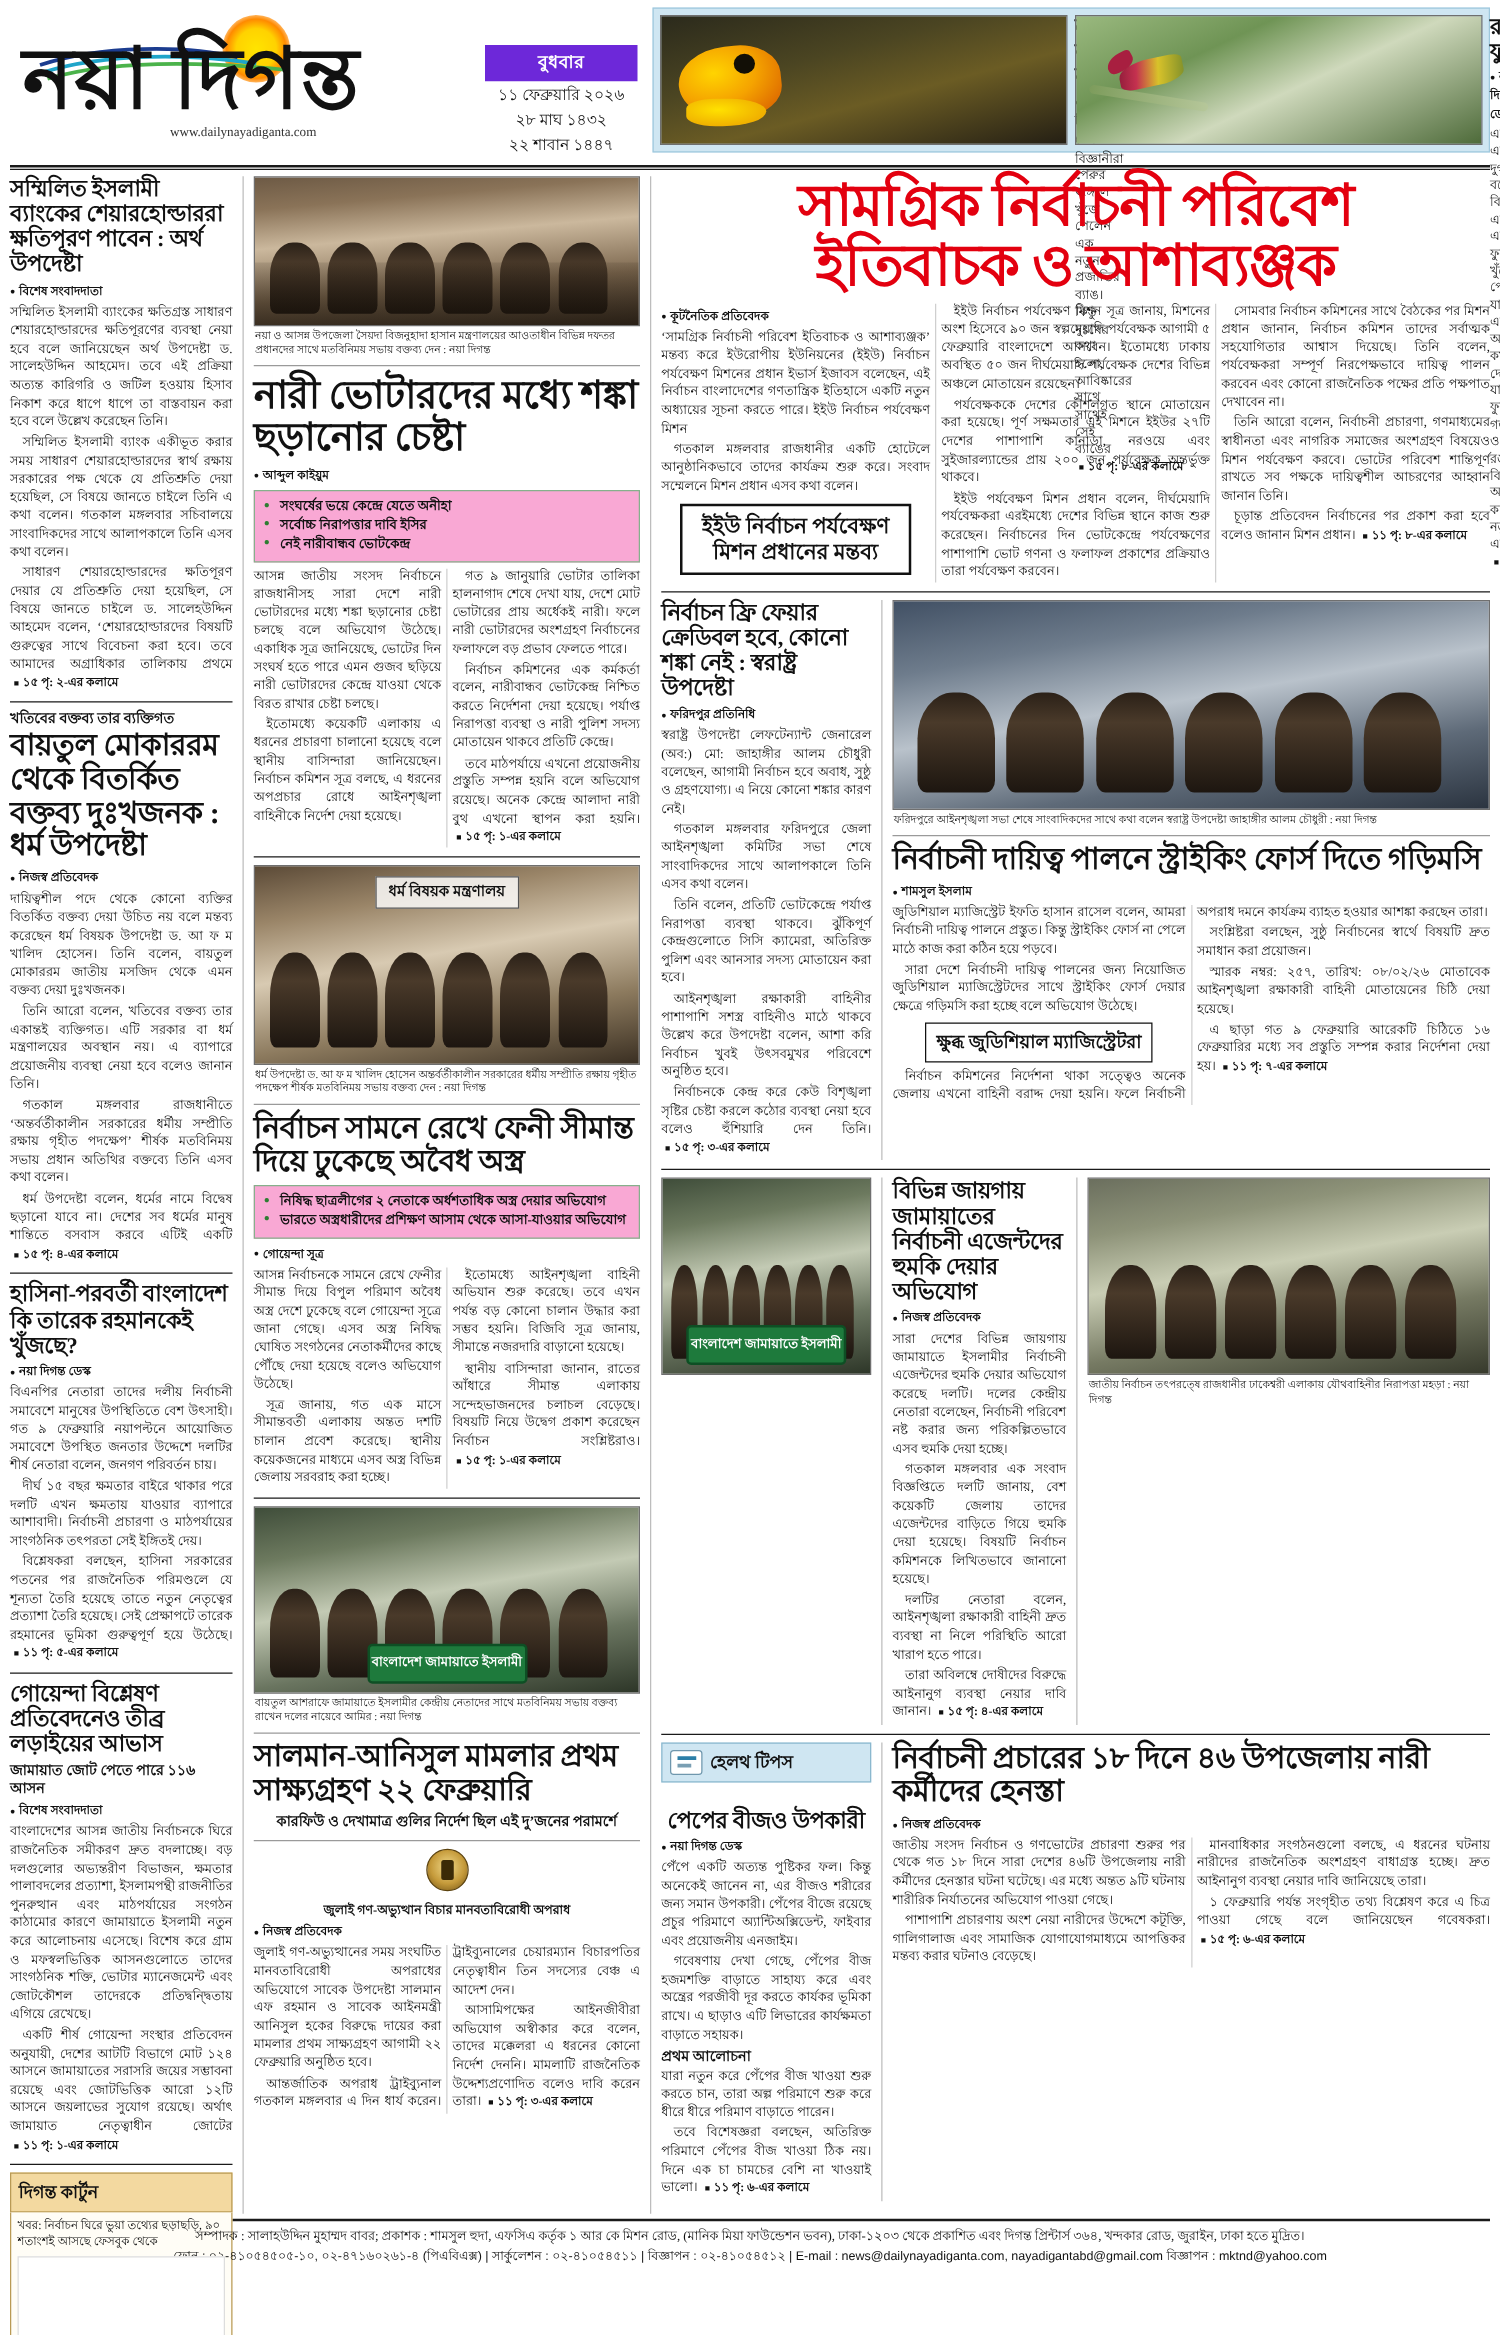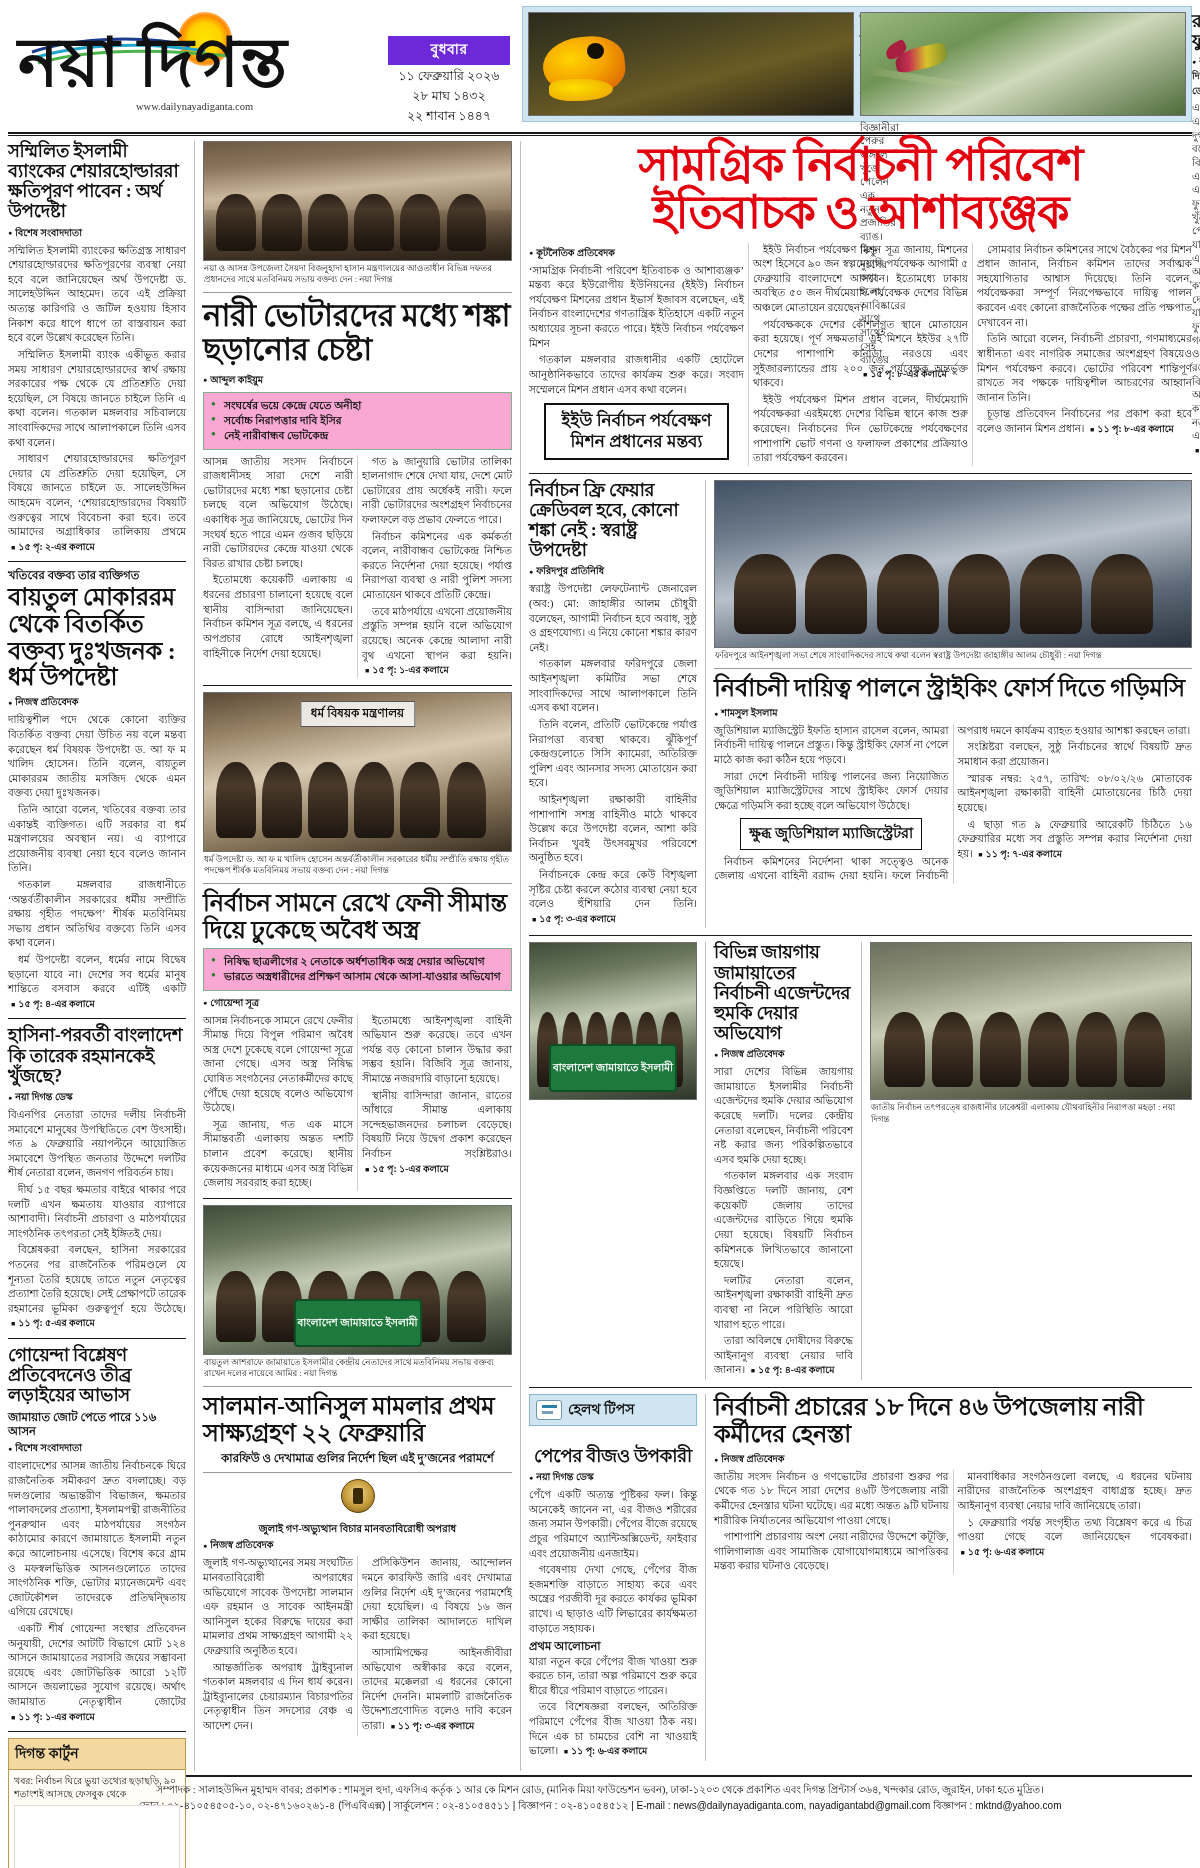--- a/index.html
+++ b/index.html
@@ -130,21 +130,21 @@
 
   .emblem { width:34px; height:40px; margin:0 auto 3px; position:relative; }
   .emblem-in { width:34px; height:34px; border-radius:50%;
      background:radial-gradient(circle at 50% 42%, #f0d98a 0%, #c59a3a 55%, #6d4f13 100%);
      border:1px solid #5c430f; }
   .emblem-in::after{content:"";position:absolute;left:12px;top:9px;width:10px;height:16px;
      background:#3b2a07;border-radius:2px;}
   .court-note { font-size:10px; font-weight:bold; text-align:center; line-height:1.3; }
 
   .jamaat-logo { position:absolute; left:50%; transform:translateX(-50%); bottom:7px;
-    width:128px; height:48px; background:#1e7a3c; border:2px solid #0e4f24; border-radius:4px;
+    width:128px; height:32px; background:#1e7a3c; border:2px solid #0e4f24; border-radius:4px;
     color:#fff; font-size:10.5px; font-weight:bold; display:flex; align-items:center;
     justify-content:center; text-align:center; line-height:1.15; }
 
   
   .footer { border-top:2px solid #1a1a1a; margin-top:4px; padding-top:5px; text-align:center; }
   .footer div { font-size:10.2px; line-height:1.55; }
   .footer .f2 { font-size:10px; }
   .mono { font-family:"Liberation Sans", sans-serif; }
 </style>
 </head>
@@ -384,21 +384,20 @@
         <div class="kicker" style="text-align:center">কারফিউ ও দেখামাত্র গুলির নির্দেশ ছিল এই দু’জনের পরামর্শে</div>
         <div class="sep thin"></div>
         <div class="emblem">
             <div class="emblem-in"></div>
           </div>
         <div class="court-note">জুলাই গণ-অভ্যুত্থান বিচার মানবতাবিরোধী অপরাধ</div>
         <div class="byline">নিজস্ব প্রতিবেদক</div>
         <div class="cols2">
           <p class="body">জুলাই গণ-অভ্যুত্থানের সময় সংঘটিত মানবতাবিরোধী অপরাধের অভিযোগে সাবেক উপদেষ্টা সালমান এফ রহমান ও সাবেক আইনমন্ত্রী আনিসুল হকের বিরুদ্ধে দায়ের করা মামলার প্রথম সাক্ষ্যগ্রহণ আগামী ২২ ফেব্রুয়ারি অনুষ্ঠিত হবে।</p>
           <p class="body ind">আন্তর্জাতিক অপরাধ ট্রাইব্যুনাল গতকাল মঙ্গলবার এ দিন ধার্য করেন। ট্রাইব্যুনালের চেয়ারম্যান বিচারপতির নেতৃত্বাধীন তিন সদস্যের বেঞ্চ এ আদেশ দেন।</p>
-          <p class="body ind">প্রসিকিউশন জানায়, আন্দোলন দমনে কারফিউ জারি এবং দেখামাত্র গুলির নির্দেশ এই দু’জনের পরামর্শেই দেয়া হয়েছিল। এ বিষয়ে ১৬ জন সাক্ষীর তালিকা আদালতে দাখিল করা হয়েছে।</p>
           <p class="body ind">
             <span>আসামিপক্ষের আইনজীবীরা অভিযোগ অস্বীকার করে বলেন, তাদের মক্কেলরা এ ধরনের কোনো নির্দেশ দেননি। মামলাটি রাজনৈতিক উদ্দেশ্যপ্রণোদিত বলেও দাবি করেন তারা।</span>
             <span class="jump">১১ পৃ: ৩-এর কলামে</span>
           </p>
         </div>
       </div>
 
     </div>
 
     <div class="col-right vline" style="padding-left:8px">

